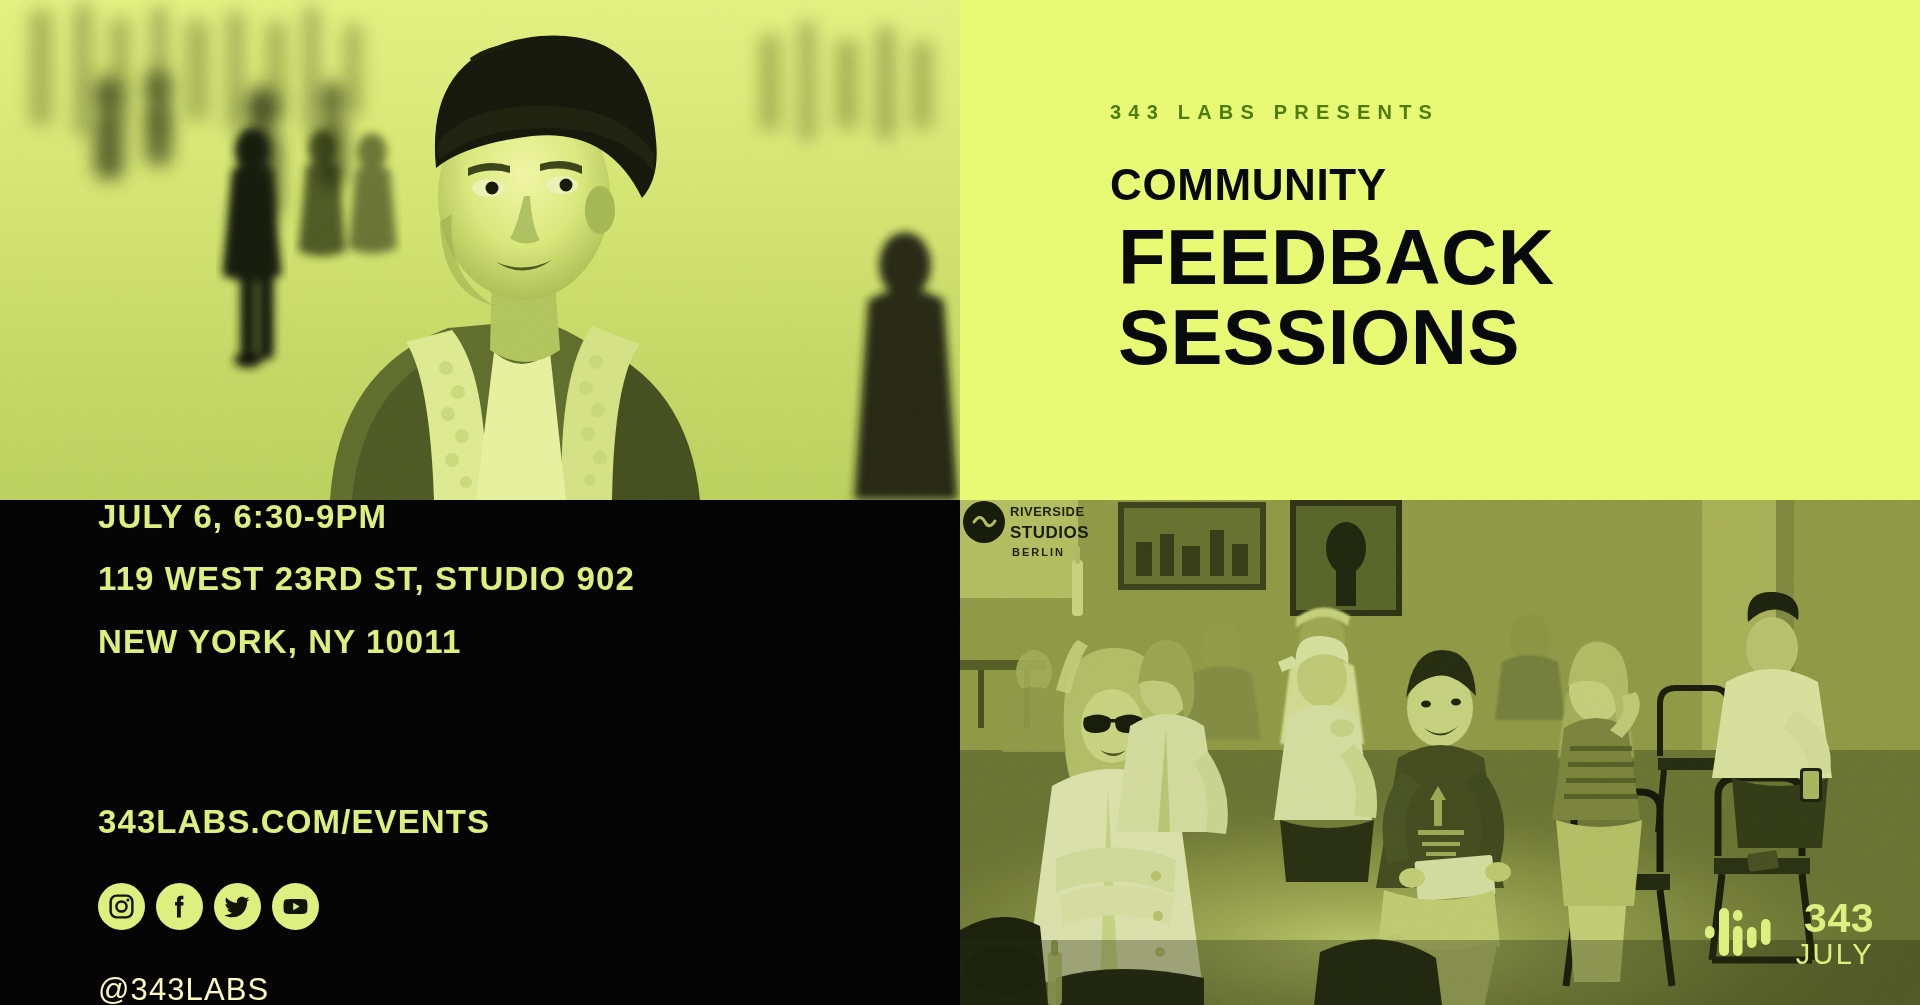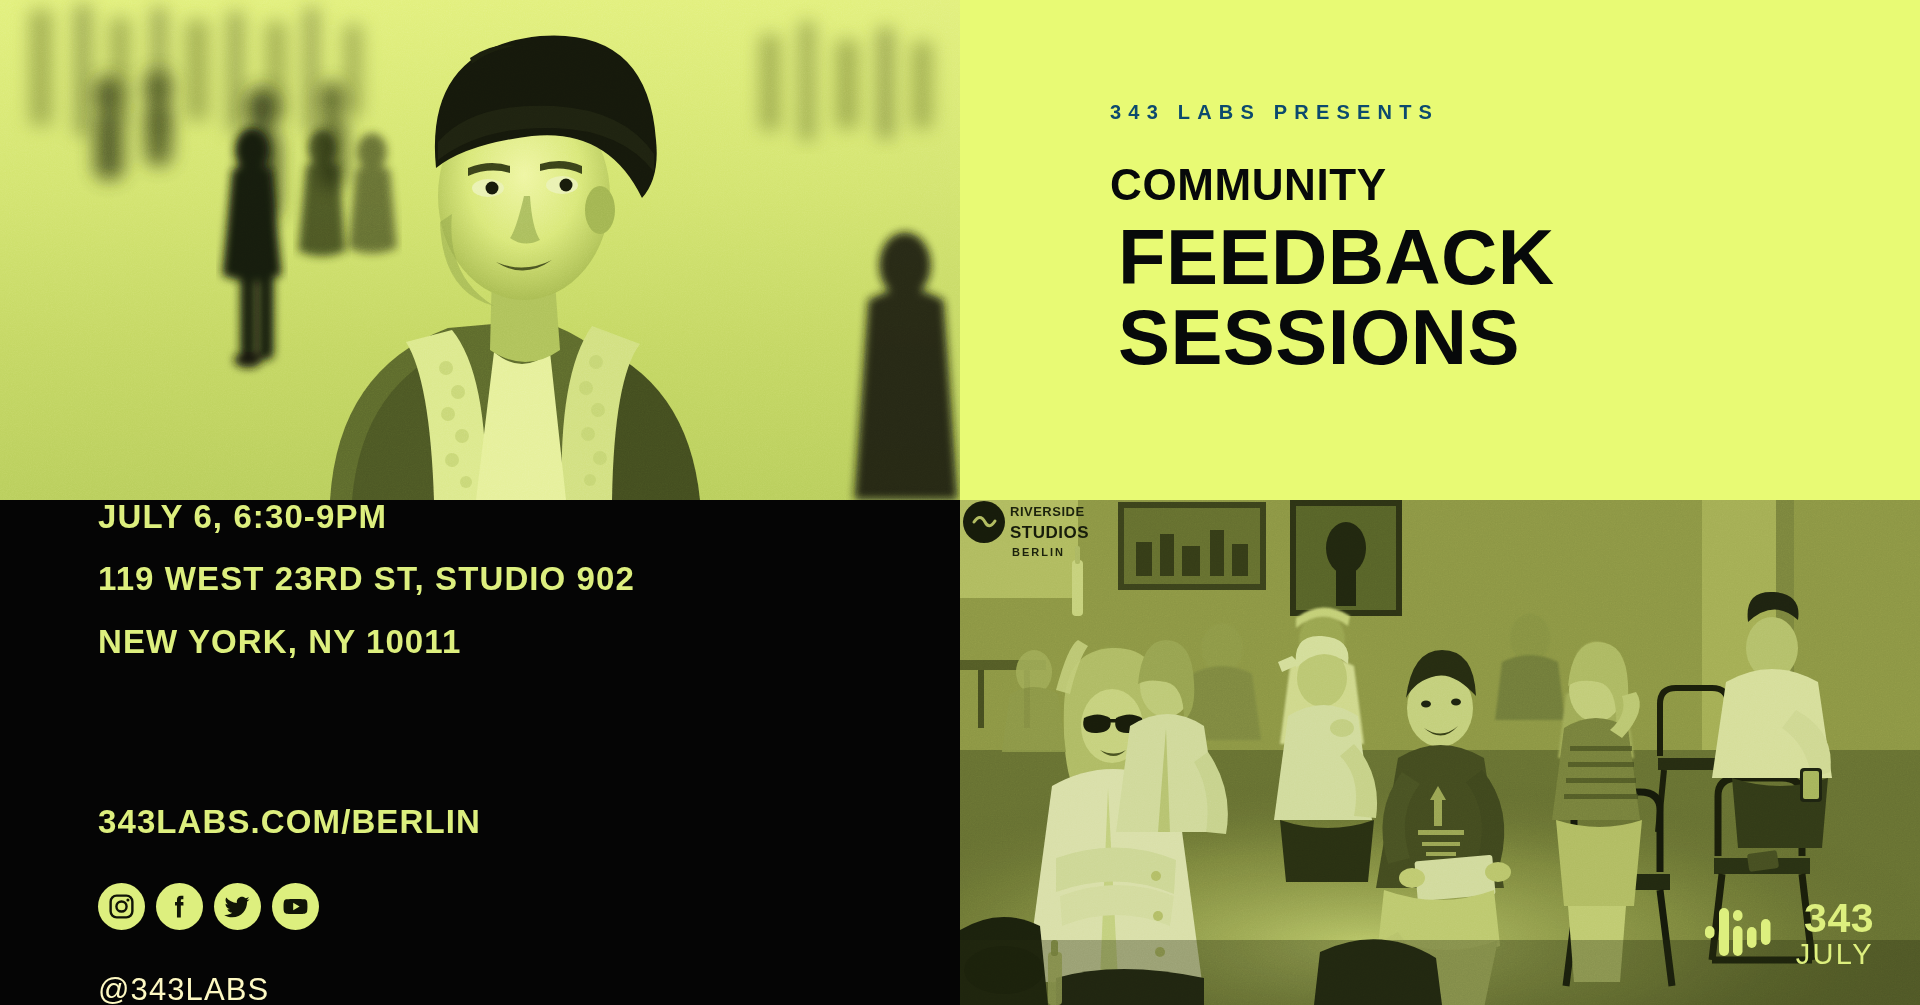--- a/index.html
+++ b/index.html
@@ -33,21 +33,21 @@
   .headline-inner {
     position:absolute;
     left:150px; top:0; right:0; bottom:0;
     display:flex; flex-direction:column; justify-content:center;
     padding-bottom:22px;
   }
   .eyebrow {
     font-size:20px;
     font-weight:600;
     letter-spacing:7.2px;
-    color:#0c4a6e;
+    color:#4d7c0f;
     margin-bottom:39px;
     white-space:nowrap;
   }
   .kicker {
     font-size:44px;
     font-weight:700;
     letter-spacing:.6px;
     color:#07090a;
     line-height:1;
     margin-bottom:11px;
@@ -283,21 +283,21 @@
   </div>
 
   <div class="quad panel-details">
     <div class="details-inner">
       <div class="info-line">JULY 6, 6:30-9PM</div>
       <div class="info-line">119 WEST 23RD ST, STUDIO 902</div>
       <div class="info-line">NEW YORK, NY 10011</div>
 
       <div class="rule"></div>
 
-      <div class="url">343LABS.COM/BERLIN</div>
+      <div class="url">343LABS.COM/EVENTS</div>
 
       <div class="socials">
         <a class="social-badge" href="#">
           <span>
             <svg width="29" height="29" viewBox="0 0 24 24" fill="none" stroke="#111507" stroke-width="2">
               <rect x="3" y="3" width="18" height="18" rx="5"></rect>
               <circle cx="12" cy="12" r="4.2"></circle>
               <circle cx="17.3" cy="6.7" r="1.25" fill="#111507" stroke="none"></circle>
             </svg>
           </span>

